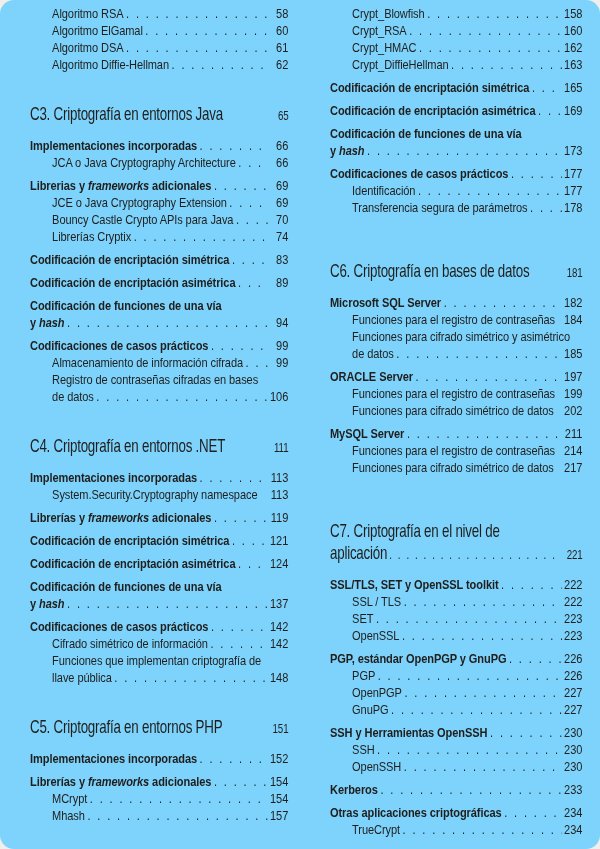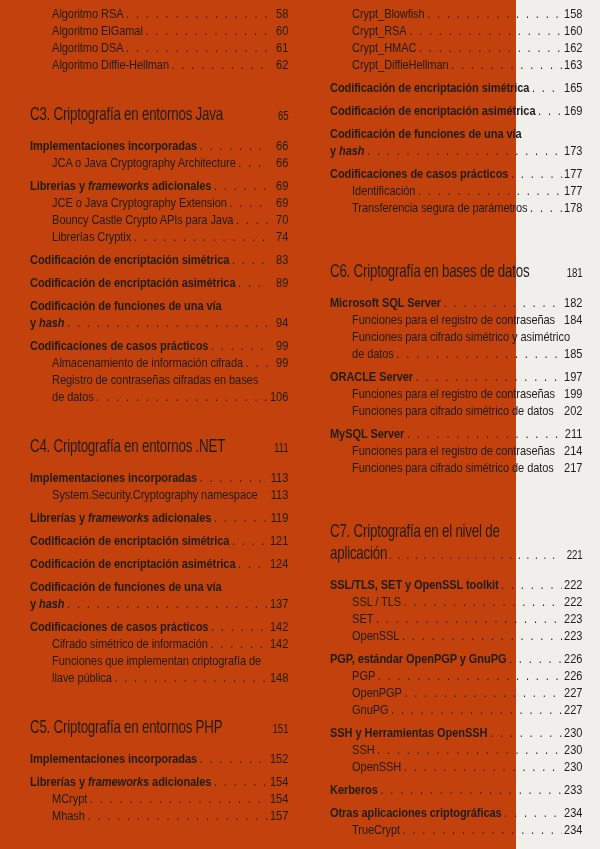--- a/index.html
+++ b/index.html
@@ -2,21 +2,21 @@
 <html><head>
 <meta charset="utf-8">
 <style>
   html,body{margin:0;padding:0;}
   body{
     width:600px;height:849px;overflow:hidden;
     background:#f0efeb;color:#1f1e1c;
     font-family:"Liberation Sans",sans-serif;
     -webkit-font-smoothing:antialiased;
   }
-  .sheet{position:relative;width:516px;height:849px;background:#c2410c;}
+  .sheet{position:relative;width:600px;height:849px;background:#7dd3fc;border-radius:14px;}
   .col{
     position:absolute;top:5px;
     font-size:13px;line-height:17px;
     transform:scaleX(0.85);transform-origin:0 0;
   }
   .col-left{left:30px;width:304px;}
   .col-right{left:330px;width:297px;}
 
   .entry{margin:0;}
   .entry.bold{font-weight:700;margin-top:6px;}

